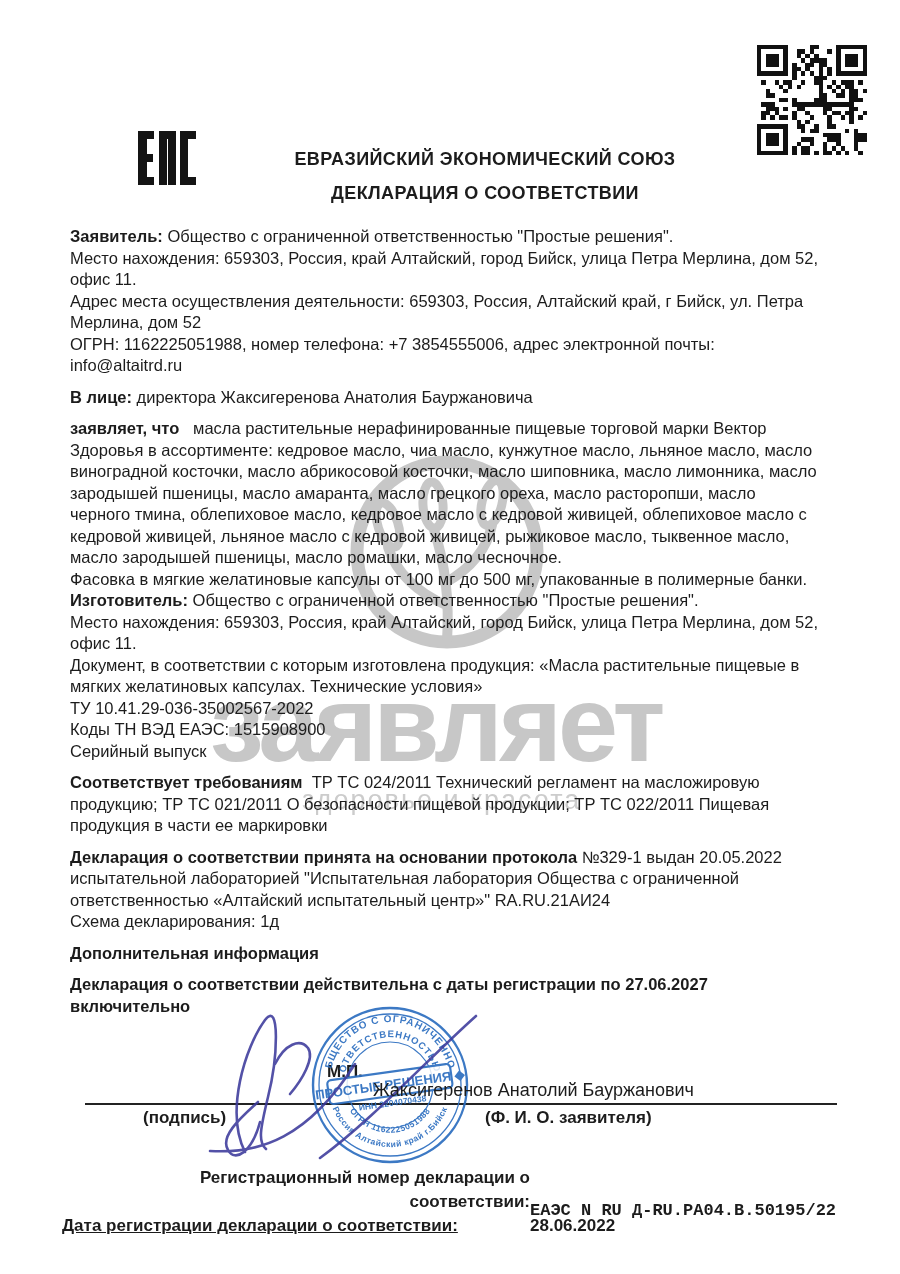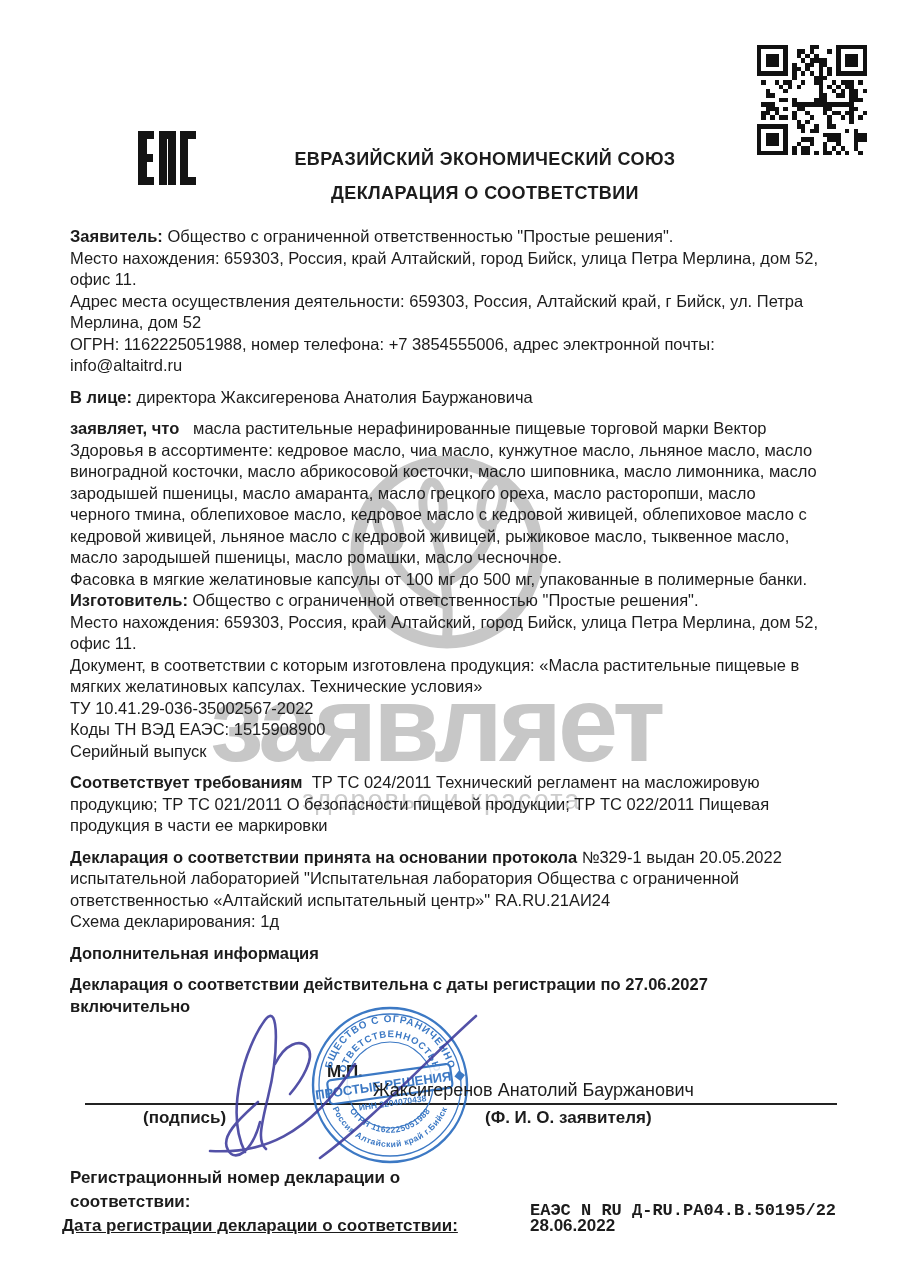--- a/index.html
+++ b/index.html
@@ -25,21 +25,21 @@
   
   .mp{position:absolute;left:327px;top:1062px;font-size:17px;font-weight:bold;z-index:2;}
   .sig-name{position:absolute;left:373px;top:1080px;font-size:18px;z-index:5;}
   .sig-rule{position:absolute;left:85px;top:1103px;width:752px;height:2px;background:#232323;z-index:2;}
   .cap{position:absolute;top:1108px;font-size:17px;font-weight:bold;z-index:2;}
   .cap-sign{left:143px;} .cap-fio{left:485px;}
   .stamp{position:absolute;left:308px;top:1003px;z-index:3;opacity:.93;}
   .autograph{position:absolute;left:190px;top:1002px;z-index:4;opacity:.88;}
   
   .reg{position:absolute;z-index:2;font-size:17px;font-weight:bold;line-height:24px;}
-  .reg-label1{left:70px;top:1166px;width:460px;}
+  .reg-label1{left:70px;top:1166px;width:460px;text-align:right;}
   .reg-val1{left:530px;top:1199px;font-family:Liberation Mono, monospace;}
   .reg-label2{left:62px;top:1214px;width:460px;text-decoration:underline;}
   .reg-val2{left:530px;top:1214px;}
 </style>
 </head>
 <body>
 
 <div class="page">
 
   <svg class="wm wm-emblem" width="214" height="214" viewBox="0 0 214 214" style="position:absolute;">

